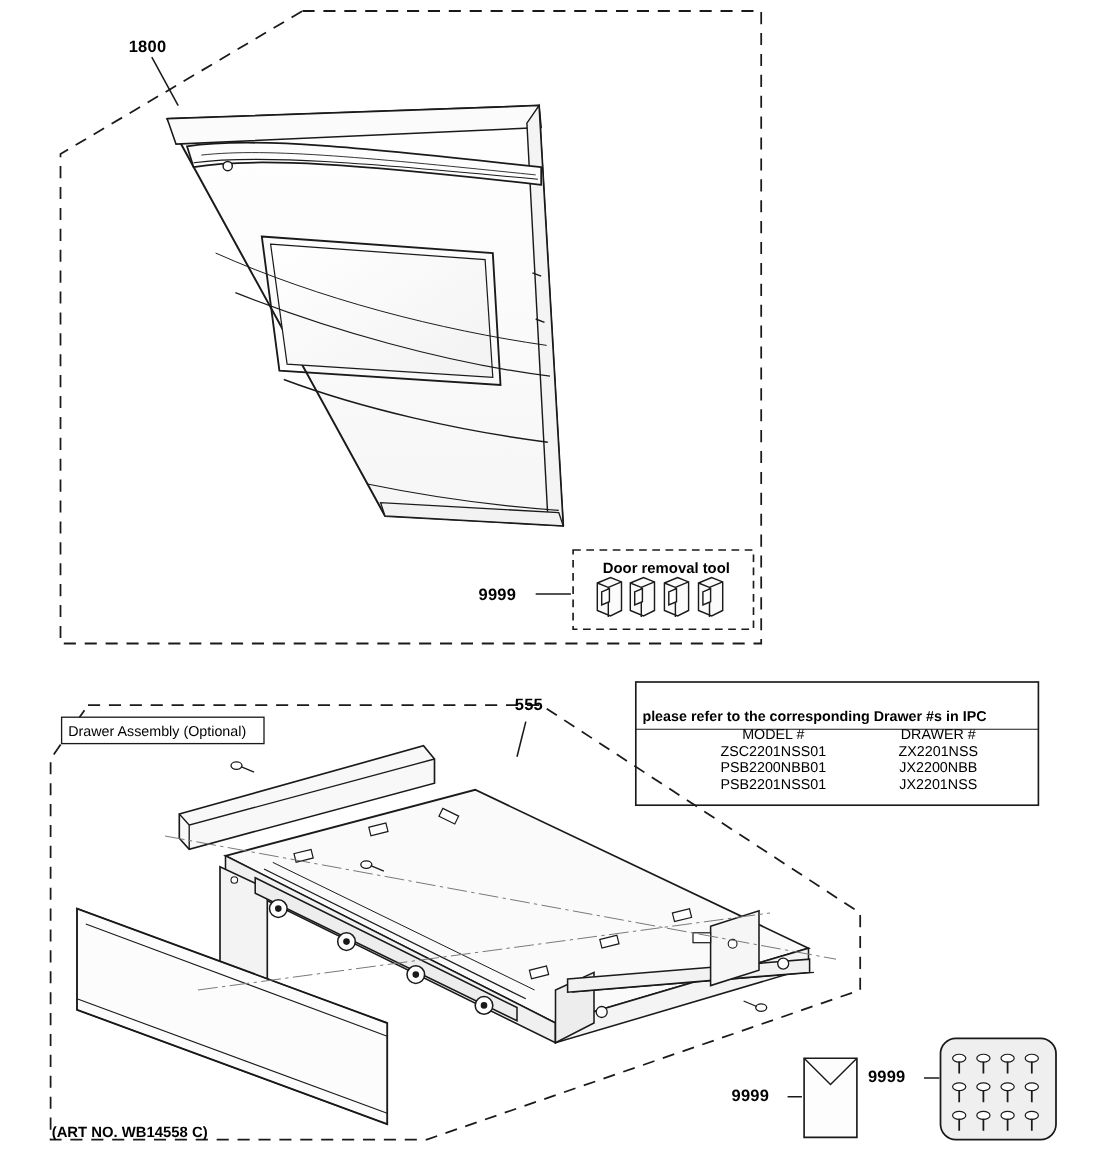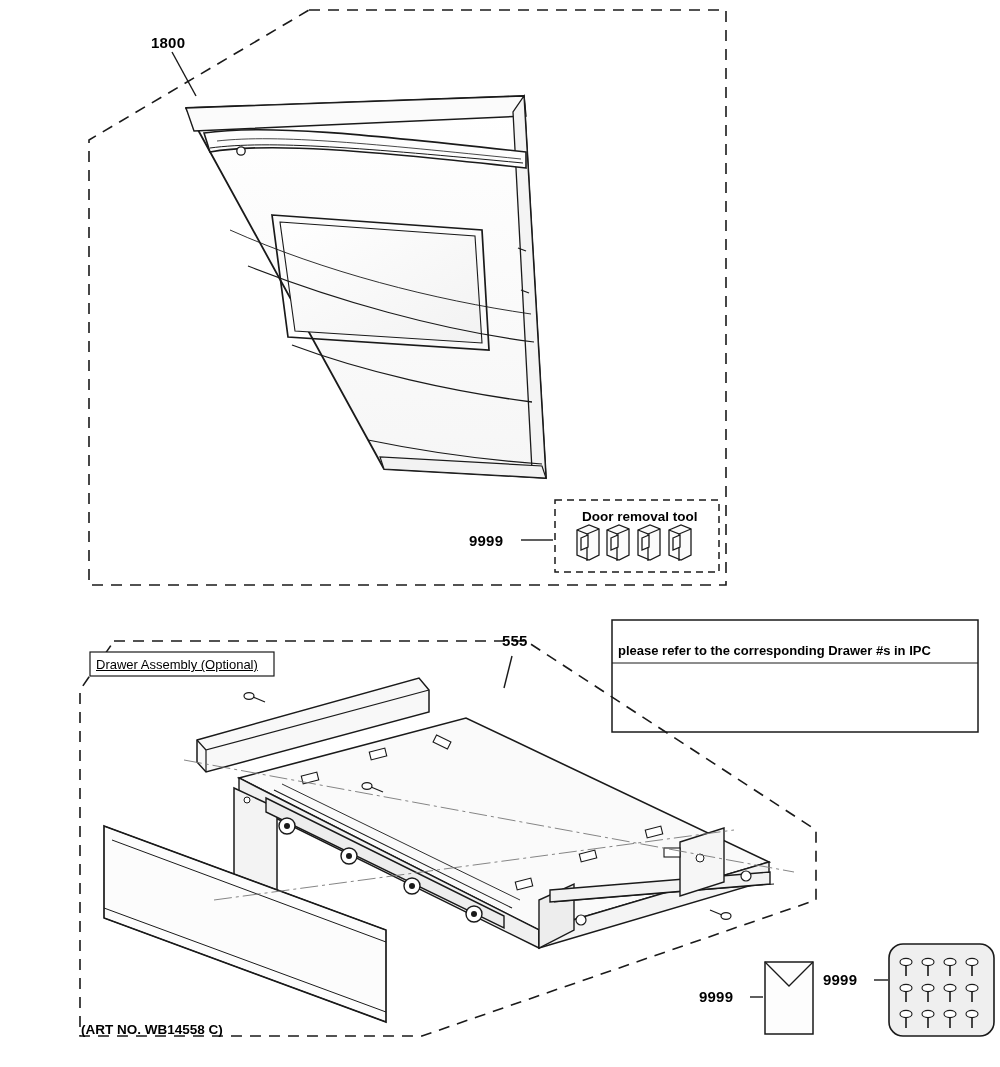--- a/index.html
+++ b/index.html
@@ -13,21 +13,20 @@
     position: relative;
     font-family: "Liberation Sans", sans-serif;
     color: #000000;
     overflow: hidden;
   }
   #diagram-root {
     position: absolute;
     left: 0; top: 0;
     width: 916px;
     height: 1067px;
-    margin-left: 34px;
   }
   svg.layer {
     position: absolute;
     left: 0; top: 0;
     width: 1000px;
     height: 1067px;
   }
   .lbl {
     position: absolute;
     font-family: "Liberation Sans", sans-serif;
@@ -58,21 +57,20 @@
   }
   .tbl th {
     font-weight: normal;
   }
   .artno {
     font-size: 13.5px;
     font-weight: bold;
   }
   .drawerlabel {
     font-size: 13px;
-    text-decoration: underline;
   }
 </style>
 </head>
 <body>
 
 <div id="diagram-root">
 
   <svg class="layer" viewBox="0 0 1000 1067">
     <defs>
       <linearGradient id="glassgrad" x1="0" y1="0" x2="1" y2="1">
@@ -278,20 +276,40 @@
   <div class="lbl callout" style="left:435px; top:532px;">9999</div>
 
   <div class="lbl boxtitle" style="left:537px; top:509px;">Door removal tool</div>
 
   <div class="lbl callout" style="left:468px; top:632px;">555</div>
 
   <div class="lbl drawerlabel" style="left:62px; top:657px;">Drawer Assembly (Optional)</div>
 
   <div class="lbl note-text" style="left:584px; top:643px;font-weight:bold;">please refer to the corresponding Drawer #s in IPC</div>
 
+  <table class="tbl" style="position:absolute; left:620px; top:660px; width:300px;">
+    <tbody>
+        <tr>
+      <th>MODEL #</th>
+      <th>DRAWER #</th>
+    </tr>
+    <tr>
+      <td>ZSC2201NSS01</td>
+      <td>ZX2201NSS</td>
+    </tr>
+    <tr>
+      <td>PSB2200NBB01</td>
+      <td>JX2200NBB</td>
+    </tr>
+    <tr>
+      <td>PSB2201NSS01</td>
+      <td>JX2201NSS</td>
+    </tr>
+  </tbody>
+    </table>
 
   <div class="lbl callout" style="left:665px; top:988px;">9999</div>
 
   <div class="lbl callout" style="left:789px; top:971px;">9999</div>
 
   <div class="lbl artno" style="left:47px; top:1022px;">(ART NO. WB14558 C)</div>
 
 </div>
 
 </body></html>

